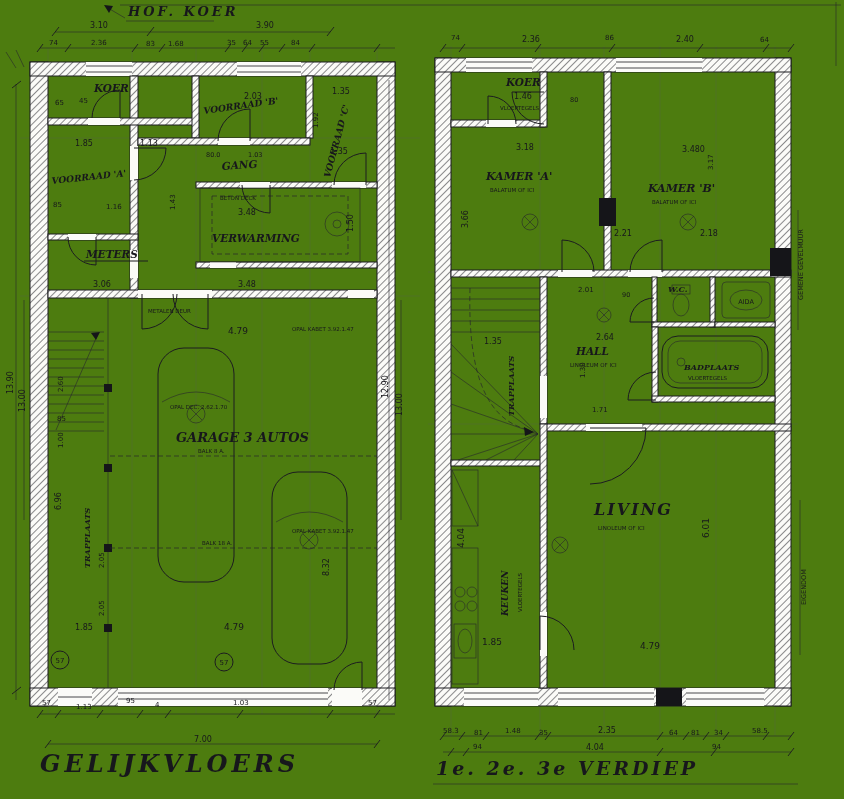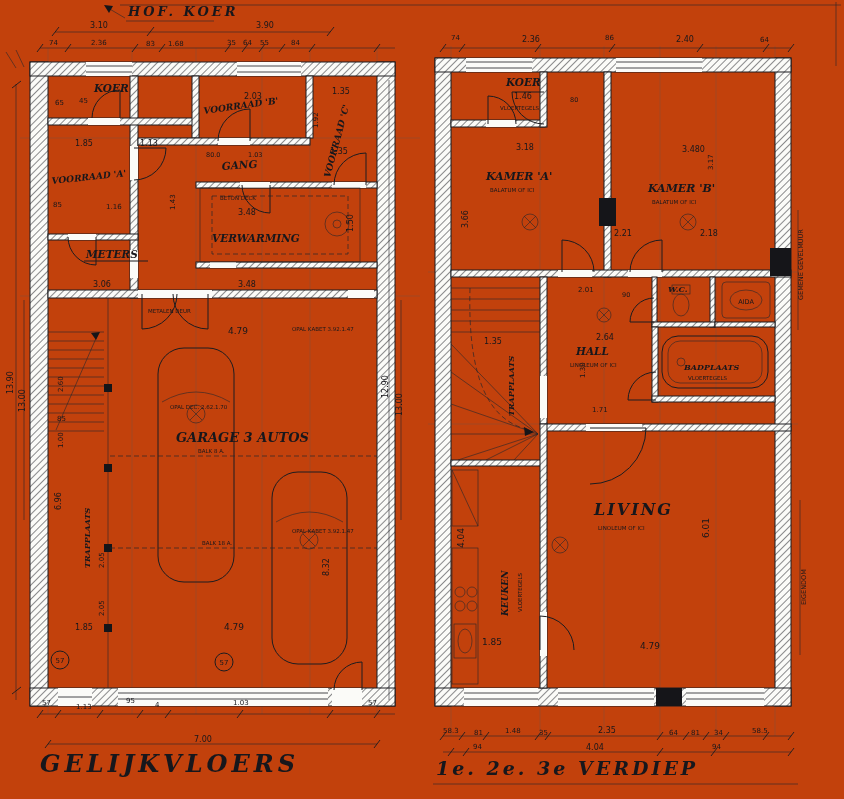--- a/index.html
+++ b/index.html
@@ -1,16 +1,16 @@
 <!DOCTYPE html>
 <html><head>
 <meta charset="utf-8">
 <style>
   html,body{margin:0;padding:0;background:#e9e9e5;}
-  .sheet{width:844px;height:799px;position:relative;background:#c2410c;overflow:hidden;}
+  .sheet{width:844px;height:799px;position:relative;background:#4d7c0f;overflow:hidden;}
   svg{display:block}
   svg text{font-family:"DejaVu Sans",sans-serif;fill:#17171c;}
   .hand{font-family:"DejaVu Serif",serif;font-style:italic;font-weight:bold;}
   .t5{font-size:5.5px}.t6{font-size:6.5px}.t7{font-size:7px}.t8{font-size:8px}
   .t9{font-size:9px}.t10{font-size:10.5px}.t11{font-size:11px}.t13{font-size:13px}
   .t16{font-size:16px}.t19{font-size:19px}.t24{font-size:24px}
   .mid{text-anchor:middle}
   .w{fill:url(#h);stroke:#1c1c20;stroke-width:1}
   .gap{fill:#fbfbf8;stroke:none}
   .ln{stroke:#1c1c20;stroke-width:1;fill:none}

